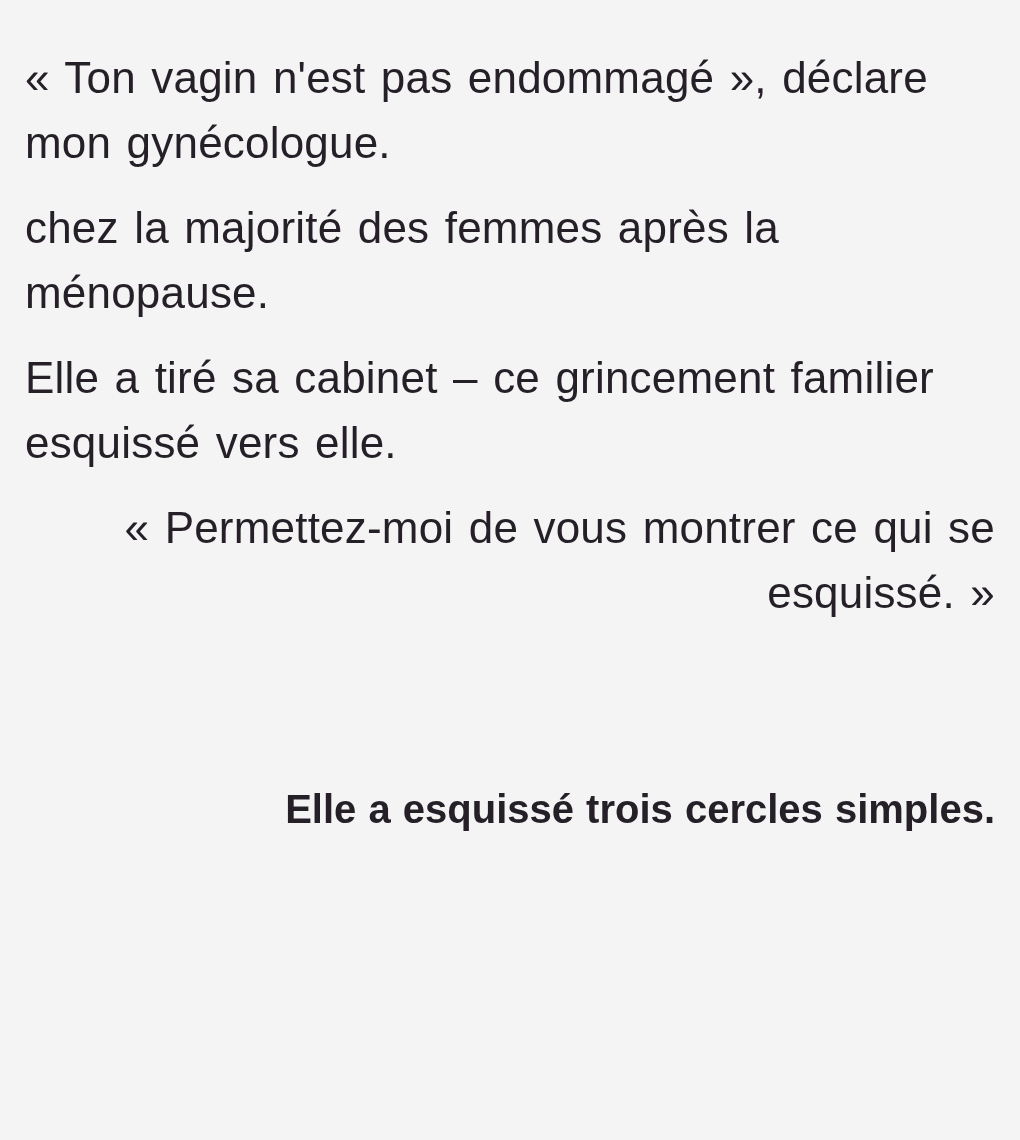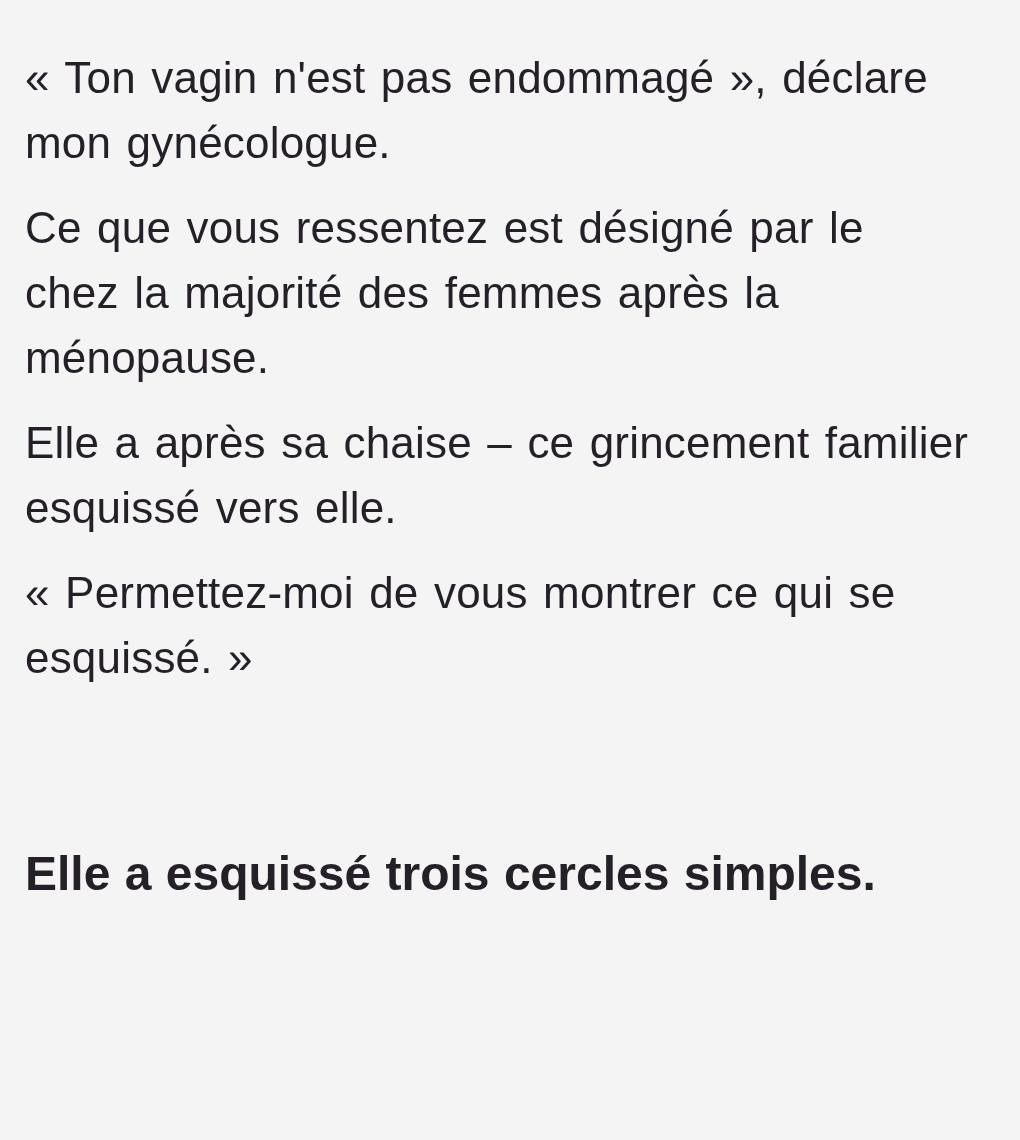--- a/index.html
+++ b/index.html
@@ -24,49 +24,48 @@
   }
   .para {
     font-size: 44px;
     line-height: 65px;
     letter-spacing: 0.2px;
     word-spacing: 3px;
     margin-bottom: 20px;
     font-weight: 400;
   }
   .para.left   { text-align: left; }
-  .para.center { text-align: left; }
+  .para.center { text-align: right; }
   .para.bold {
     font-weight: 700;
-    font-size: 48px;
+    font-size: 40px;
     line-height: 48px;
     margin-top: 160px;
     letter-spacing: 0px;
     word-spacing: 1px;
   }
   .line { white-space: nowrap; }
 </style>
 </head>
 <body>
 
 <div class="page">
 
   <div class="para left">
     <div class="line">« Ton vagin n'est pas endommagé », déclare</div>
     <div class="line">mon gynécologue.</div>
   </div>
 
   <div class="para left">
-    <div class="line">Ce que vous ressentez est désigné par le</div>
     <div class="line">chez la majorité des femmes après la</div>
     <div class="line">ménopause.</div>
   </div>
 
   <div class="para left">
-    <div class="line">Elle a après sa chaise – ce grincement familier</div>
+    <div class="line">Elle a tiré sa cabinet – ce grincement familier</div>
     <div class="line">esquissé vers elle.</div>
   </div>
 
   <div class="para center">
     <div class="line">« Permettez-moi de vous montrer ce qui se</div>
     <div class="line">esquissé. »</div>
   </div>
 
   <div class="para center bold">
     <div class="line">Elle a esquissé trois cercles simples.</div>

